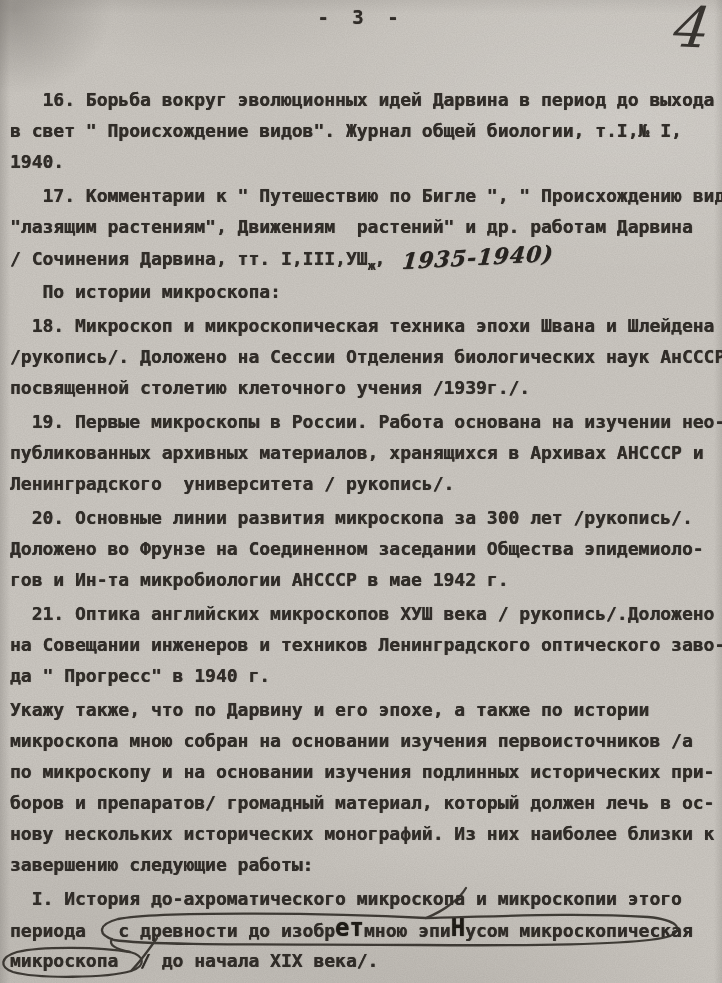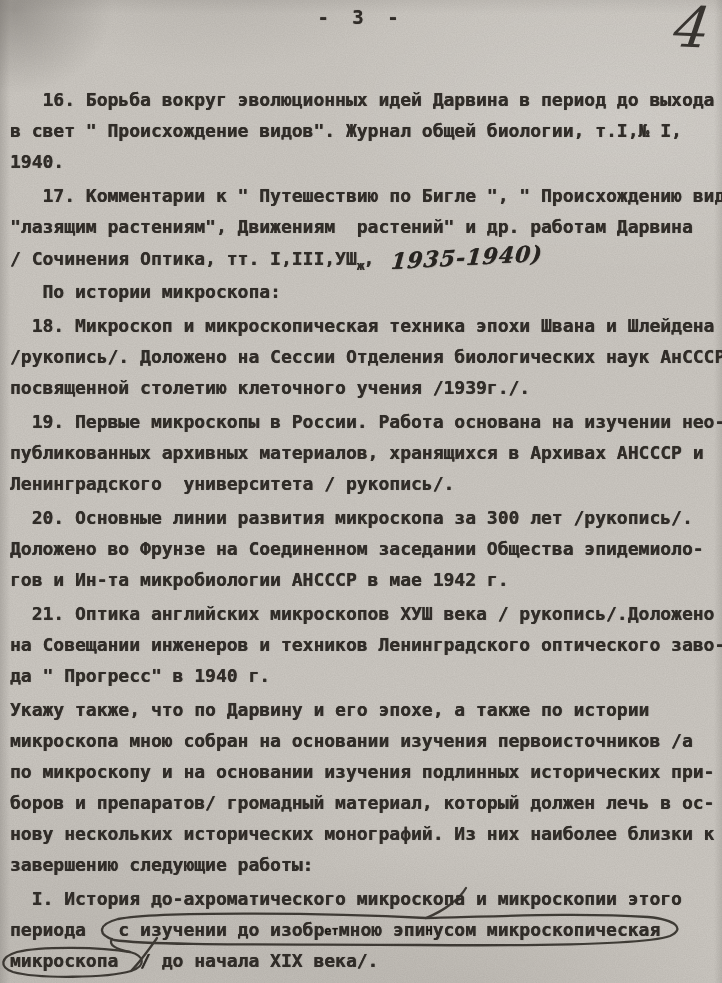--- a/index.html
+++ b/index.html
@@ -38,21 +38,21 @@
     text-shadow:0 0 .6px rgba(43,39,35,.9), .5px .4px .9px rgba(43,39,35,.4);
   }
   .seg-typed{}
   .seg-sub{font-size:13px;vertical-align:-5px;letter-spacing:-1px;}
   .seg-hand{
     font-family:"DejaVu Serif",serif;font-style:italic;font-weight:700;
     font-size:22px;letter-spacing:1px;display:inline-block;
     transform:rotate(-3deg) skewX(-8deg);margin-left:6px;color:#211e1b;
   }
   .seg-fix{
-    font-size:12px;display:inline-block;transform:translateY(-1px);
+    font-size:24px;display:inline-block;transform:translateY(-1px);
     color:#17140f;text-shadow:0 0 1.1px rgba(20,16,12,.95);
   }
 </style>
 </head>
 <body>
 
 <div class="page">
 
   <div class="page-header">-  3  -</div>
 
@@ -60,21 +60,21 @@
 
   <div class="doc-body" id="doc-body">
       <div class="para">
         <div class="line">   16. Борьба вокруг эволюционных идей Дарвина в период до выхода</div>
         <div class="line">в свет " Происхождение видов". Журнал общей биологии, т.I,№ I,</div>
         <div class="line">1940.</div>
       </div>
       <div class="para">
         <div class="line">   17. Комментарии к " Путешествию по Бигле ", " Происхождению видов</div>
         <div class="line">"лазящим растениям", Движениям  растений" и др. работам Дарвина</div>
-        <div class="line"><span class="seg-typed">/ Сочинения Оптика, тт. I,III,УШ</span><span class="seg-sub">ж</span><span class="seg-typed">, </span><span class="seg-hand">1935-1940)</span></div>
+        <div class="line"><span class="seg-typed">/ Сочинения Дарвина, тт. I,III,УШ</span><span class="seg-sub">ж</span><span class="seg-typed">, </span><span class="seg-hand">1935-1940)</span></div>
       </div>
       <div class="para">
         <div class="line">   По истории микроскопа:</div>
       </div>
       <div class="para">
         <div class="line">  18. Микроскоп и микроскопическая техника эпохи Швана и Шлейдена</div>
         <div class="line">/рукопись/. Доложено на Сессии Отделения биологических наук АнСССР</div>
         <div class="line">посвященной столетию клеточного учения /1939г./.</div>
       </div>
       <div class="para">
@@ -95,21 +95,21 @@
       <div class="para">
         <div class="line">Укажу также, что по Дарвину и его эпохе, а также по истории</div>
         <div class="line">микроскопа мною собран на основании изучения первоисточников /а</div>
         <div class="line">по микроскопу и на основании изучения подлинных исторических при-</div>
         <div class="line">боров и препаратов/ громадный материал, который должен лечь в ос-</div>
         <div class="line">нову нескольких исторических монографий. Из них наиболее близки к</div>
         <div class="line">завершению следующие работы:</div>
       </div>
       <div class="para">
         <div class="line">  I. История до-ахроматического микроскопа и микроскопии этого</div>
-        <div class="line"><span class="seg-typed">периода   с изучении до изобр</span><span class="seg-fix">ет</span><span class="seg-typed">мною эпи</span><span class="seg-fix">Н</span><span class="seg-typed">усом микроскопическая</span></div>
+        <div class="line"><span class="seg-typed">периода   с древности до изобр</span><span class="seg-fix">ет</span><span class="seg-typed">мною эпи</span><span class="seg-fix">Н</span><span class="seg-typed">усом микроскопическая</span></div>
         <div class="line">микроскопа  / до начала XIX века/.</div>
       </div>
     </div>
 
   <svg class="hand-marks" width="722" height="983" viewBox="0 0 722 983">
     <g fill="none" stroke="#2e2a25" stroke-width="2.3" stroke-linecap="round" opacity="0.92">
 
       <path d="M 466 888 C 460 898, 446 910, 426 918"></path>
 
       <path d="M 426 918

